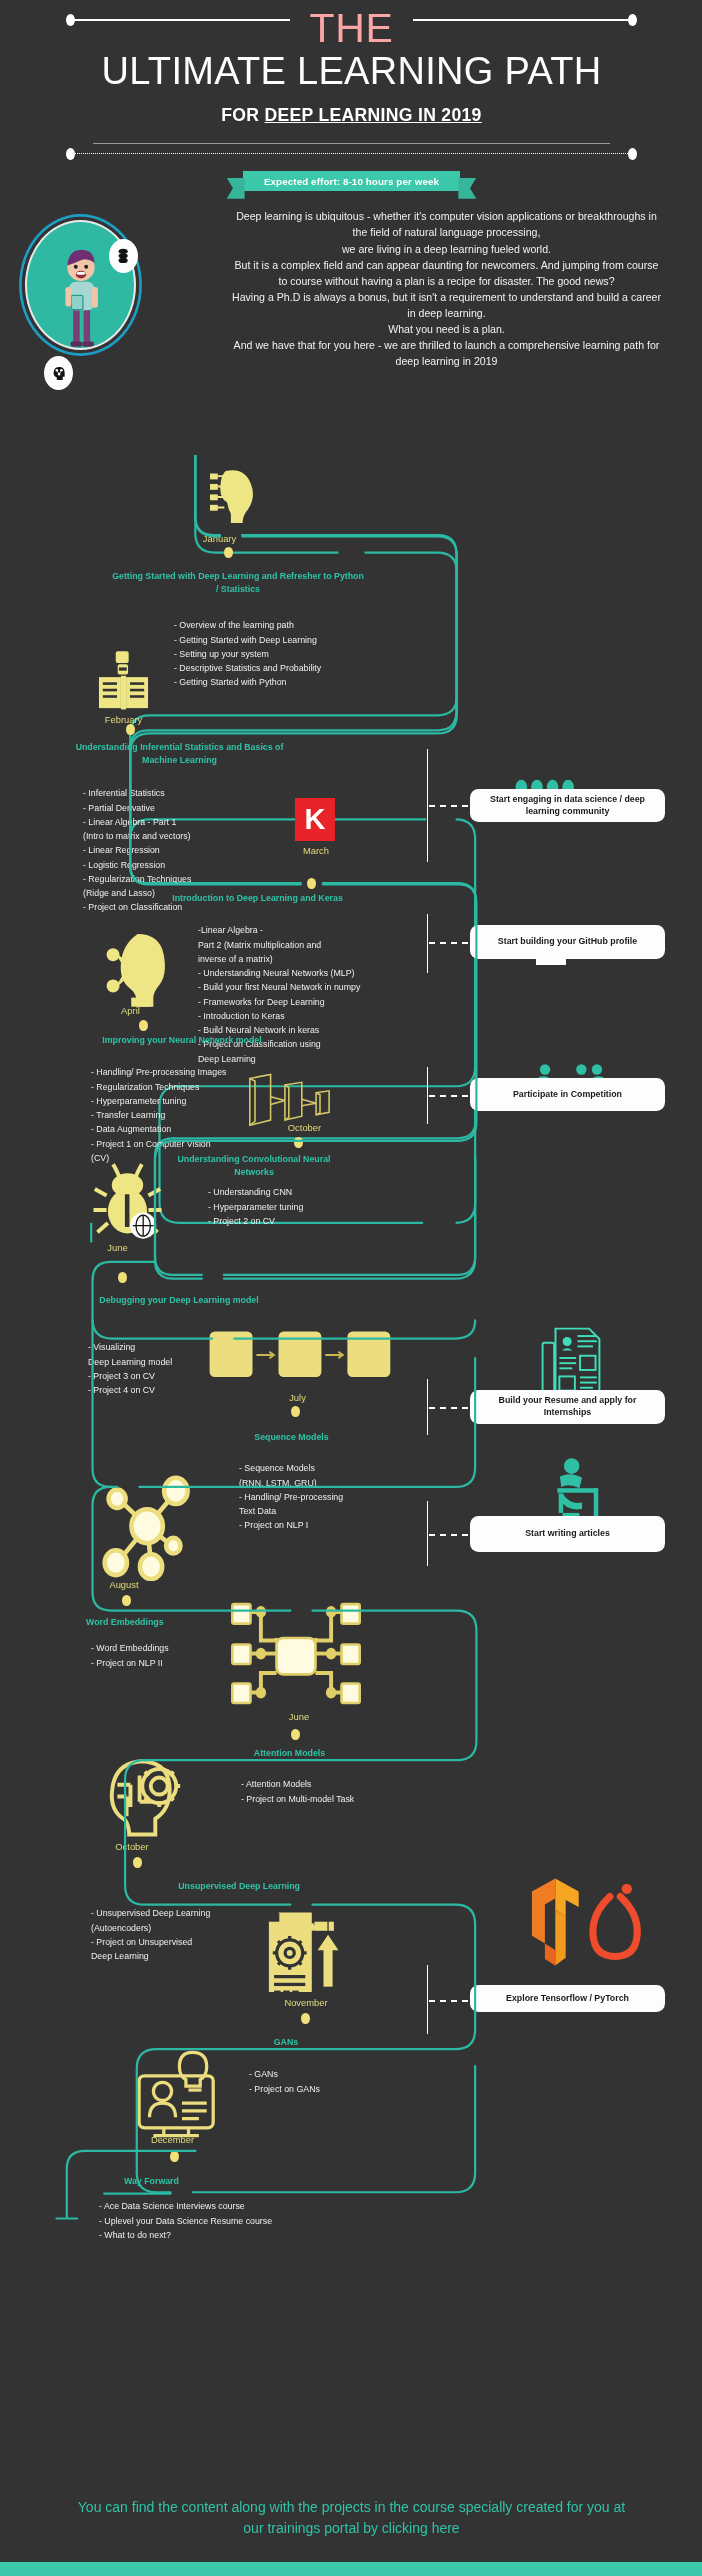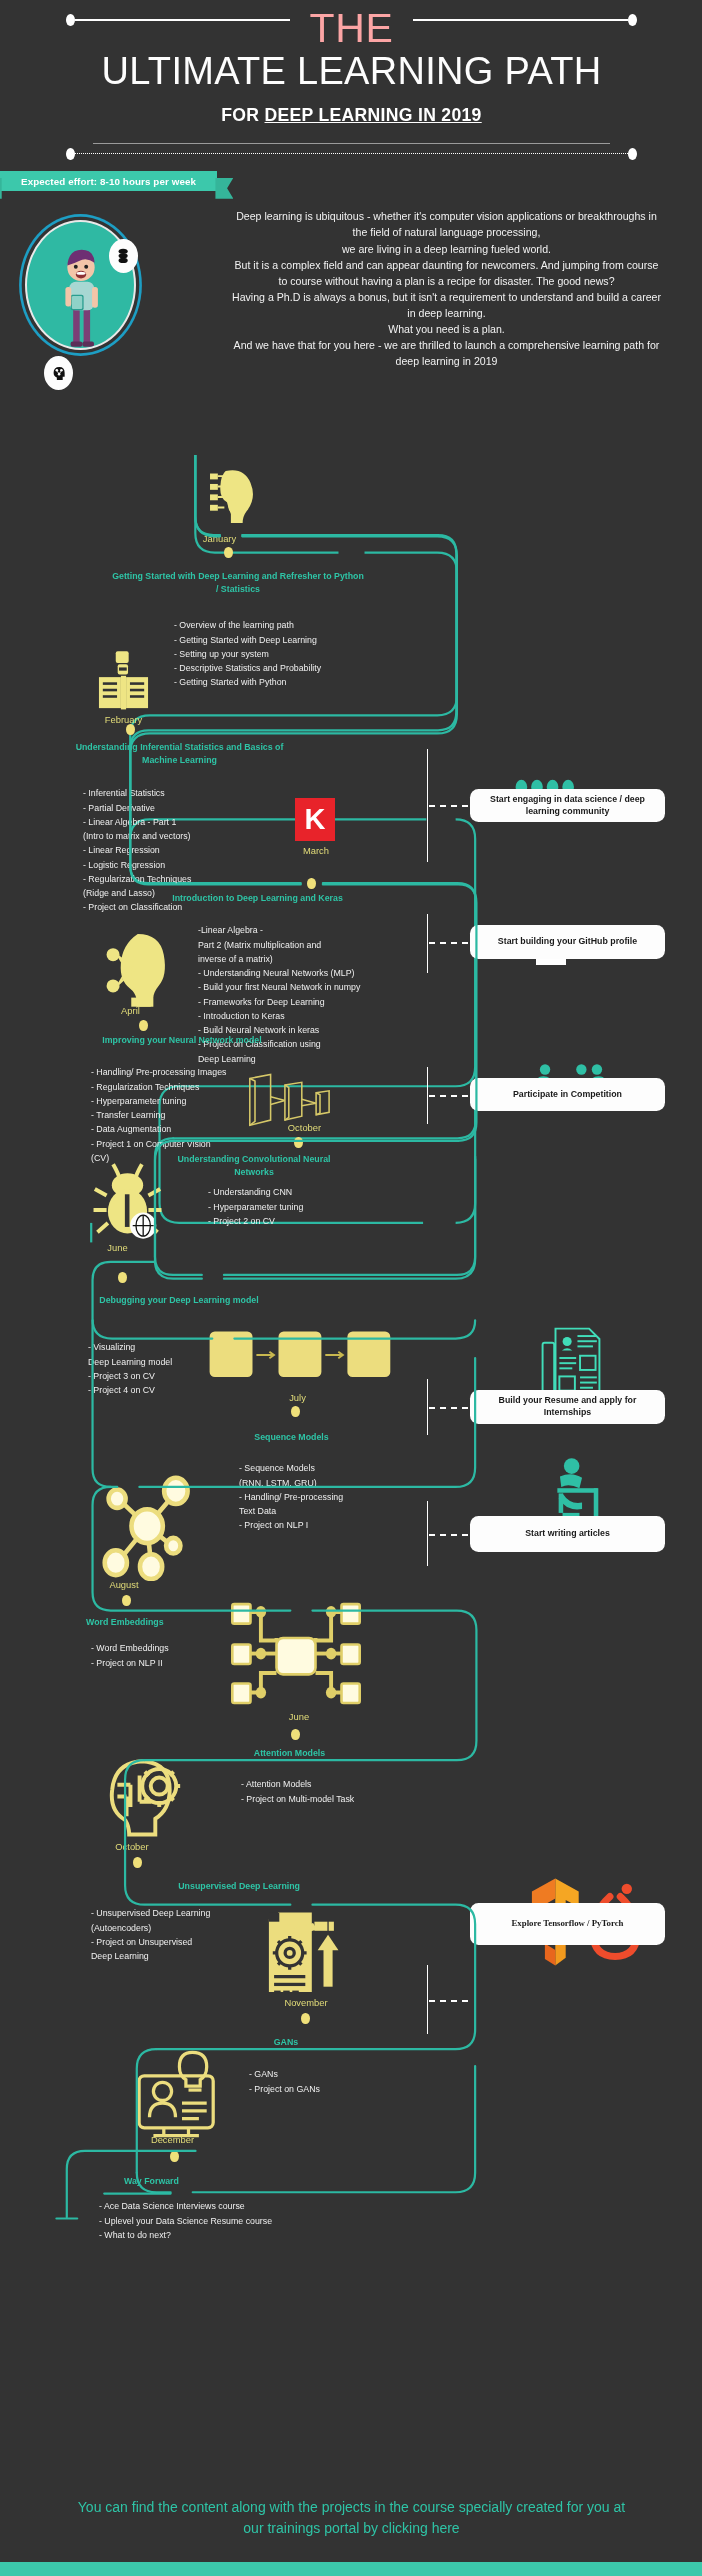--- a/index.html
+++ b/index.html
@@ -84,21 +84,21 @@
   }
   .dot-rule-line {
     position: absolute;
     left: 75px; right: 75px;
     top: 5.2px;
     border-top: 1.3px dotted #ffffff;
   }
 
   .ribbon-wrap {
     position: relative;
-    display: flex; 
+    display: flex; justify-content: center;
     margin-top: 10.4px;
   }
   .ribbon {
     background: #3cc8ab;
     color: #ffffff;
     font-size: 9.8px;
     font-weight: bold;
     padding: 4.6px 21px;
     position: relative;
     letter-spacing: 0.1px;
@@ -692,21 +692,21 @@
         <path d="M42 56 L58 66 L58 130 L42 142 Z" fill="#f29a1e"></path>
         <path d="M26 108 L42 118 L42 142 L26 132 Z" fill="#e8661d"></path>
       </g>
       <g fill="none" stroke="#ee4c2c" stroke-width="11" stroke-linecap="round">
         <path d="M126 36 q-28 26 -26 58 q2 34 34 34 q32 0 34 -34 q2 -32 -26 -58"></path>
       </g>
       <circle cx="152" cy="24" r="8" fill="#ee4c2c"></circle>
     </svg>
     <div class="callout-stem" style="left:427px; top:1510px; height:69px;"></div>
     <div class="callout-dash" style="left:429px; top:1545px; width:39px;"></div>
-    <div class="callout-box" style="left:470px; top:1448px; width:195px; height:42px;font-family:Liberation Serif, serif;">Explore Tensorflow / PyTorch</div>
+    <div class="callout-box" style="left:470px; top:1530px; width:195px; height:27px;">Explore Tensorflow / PyTorch</div>
 
     <div class="sec-title" style="left:221px; top:1581px; width:130px;">GANs</div>
     <div class="sec-list" style="left:249px; top:1612px; width:182px;">- GANs
 - Project on GANs</div>
     <svg style="position:absolute;left:130px;top:1588px;" width="104" height="98" viewBox="0 0 160 150">
       <g fill="none" stroke="#ecdd7e" stroke-width="5">
         <path d="M96 14 q22 0 22 22 q0 14 -10 20 v10 h-22 v-10 q-10 -6 -10 -20 q0 -22 20 -22z"></path>
         <path d="M90 72 h20"></path>
         <rect x="14" y="50" width="114" height="80" rx="8"></rect>
         <path d="M52 130 v12 M90 130 v12 M36 142 h70"></path>

